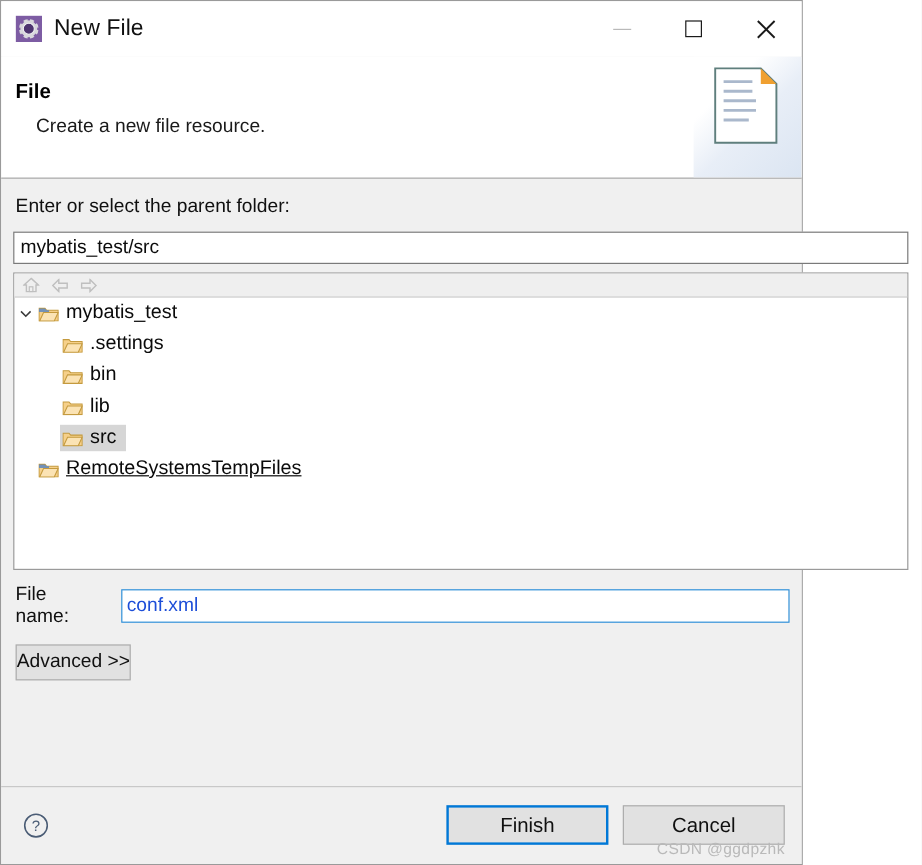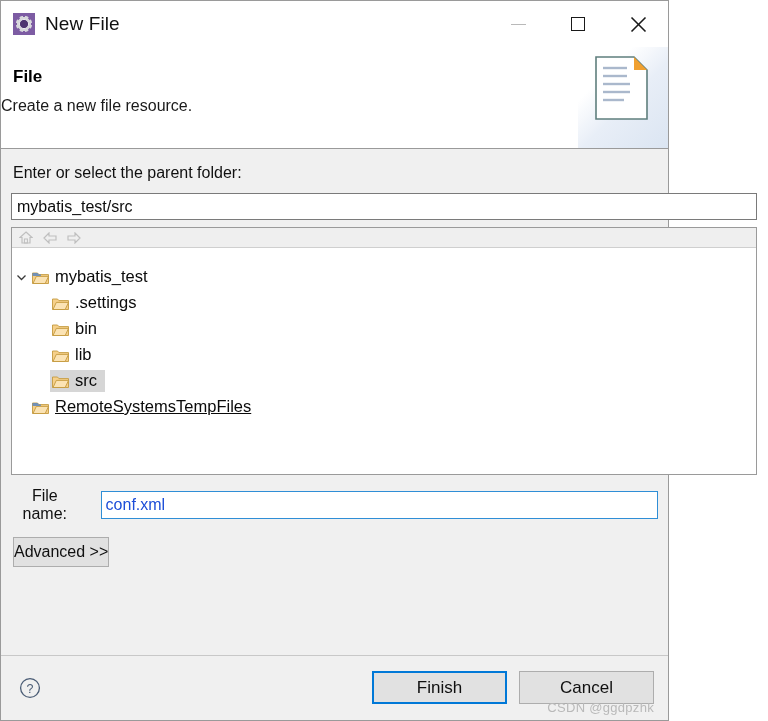--- a/index.html
+++ b/index.html
@@ -85,21 +85,21 @@
   .header-title {
     position: absolute;
     left: 12px;
     top: 20px;
     font-size: 17px;
     font-weight: bold;
     color: #000000;
   }
   .header-desc {
     position: absolute;
-    left: 0;
+    left: 29px;
     top: 50px;
     font-size: 16px;
     color: #1a1a1a;
   }
   .banner {
     position: absolute;
     right: 0;
     top: 0;
     width: 90px;
     height: 101px;
@@ -159,21 +159,21 @@
   .tree-toolbar .tb-icon {
     width: 16px;
     height: 15px;
     display: flex;
     align-items: center;
     justify-content: center;
     opacity: 0.75;
   }
   .tree-body {
     flex: 1 1 auto;
-    padding-top: 16px;
+    padding-top: 0;
     overflow: hidden;
     border-radius: 20px;
   }
   .tree-row {
     height: 26px;
     display: flex;
     align-items: center;
     font-size: 16.5px;
     color: #0a0a0a;
     white-space: nowrap;
@@ -212,21 +212,20 @@
   .filename-row {
     margin-top: 12px;
     display: flex;
     align-items: center;
   }
   .filename-label {
     font-size: 16px;
     color: #101010;
     padding-left: 2px;
     margin-right: 24px;
-    text-align: center;
   }
   .filename-input {
     width: 653px;
     height: 28px;
     box-sizing: border-box;
     border: 1px solid #2f8ed6;
     background: #ffffff;
     font-family: "Liberation Sans", sans-serif;
     font-size: 16px;
     color: #1d4ed8;

